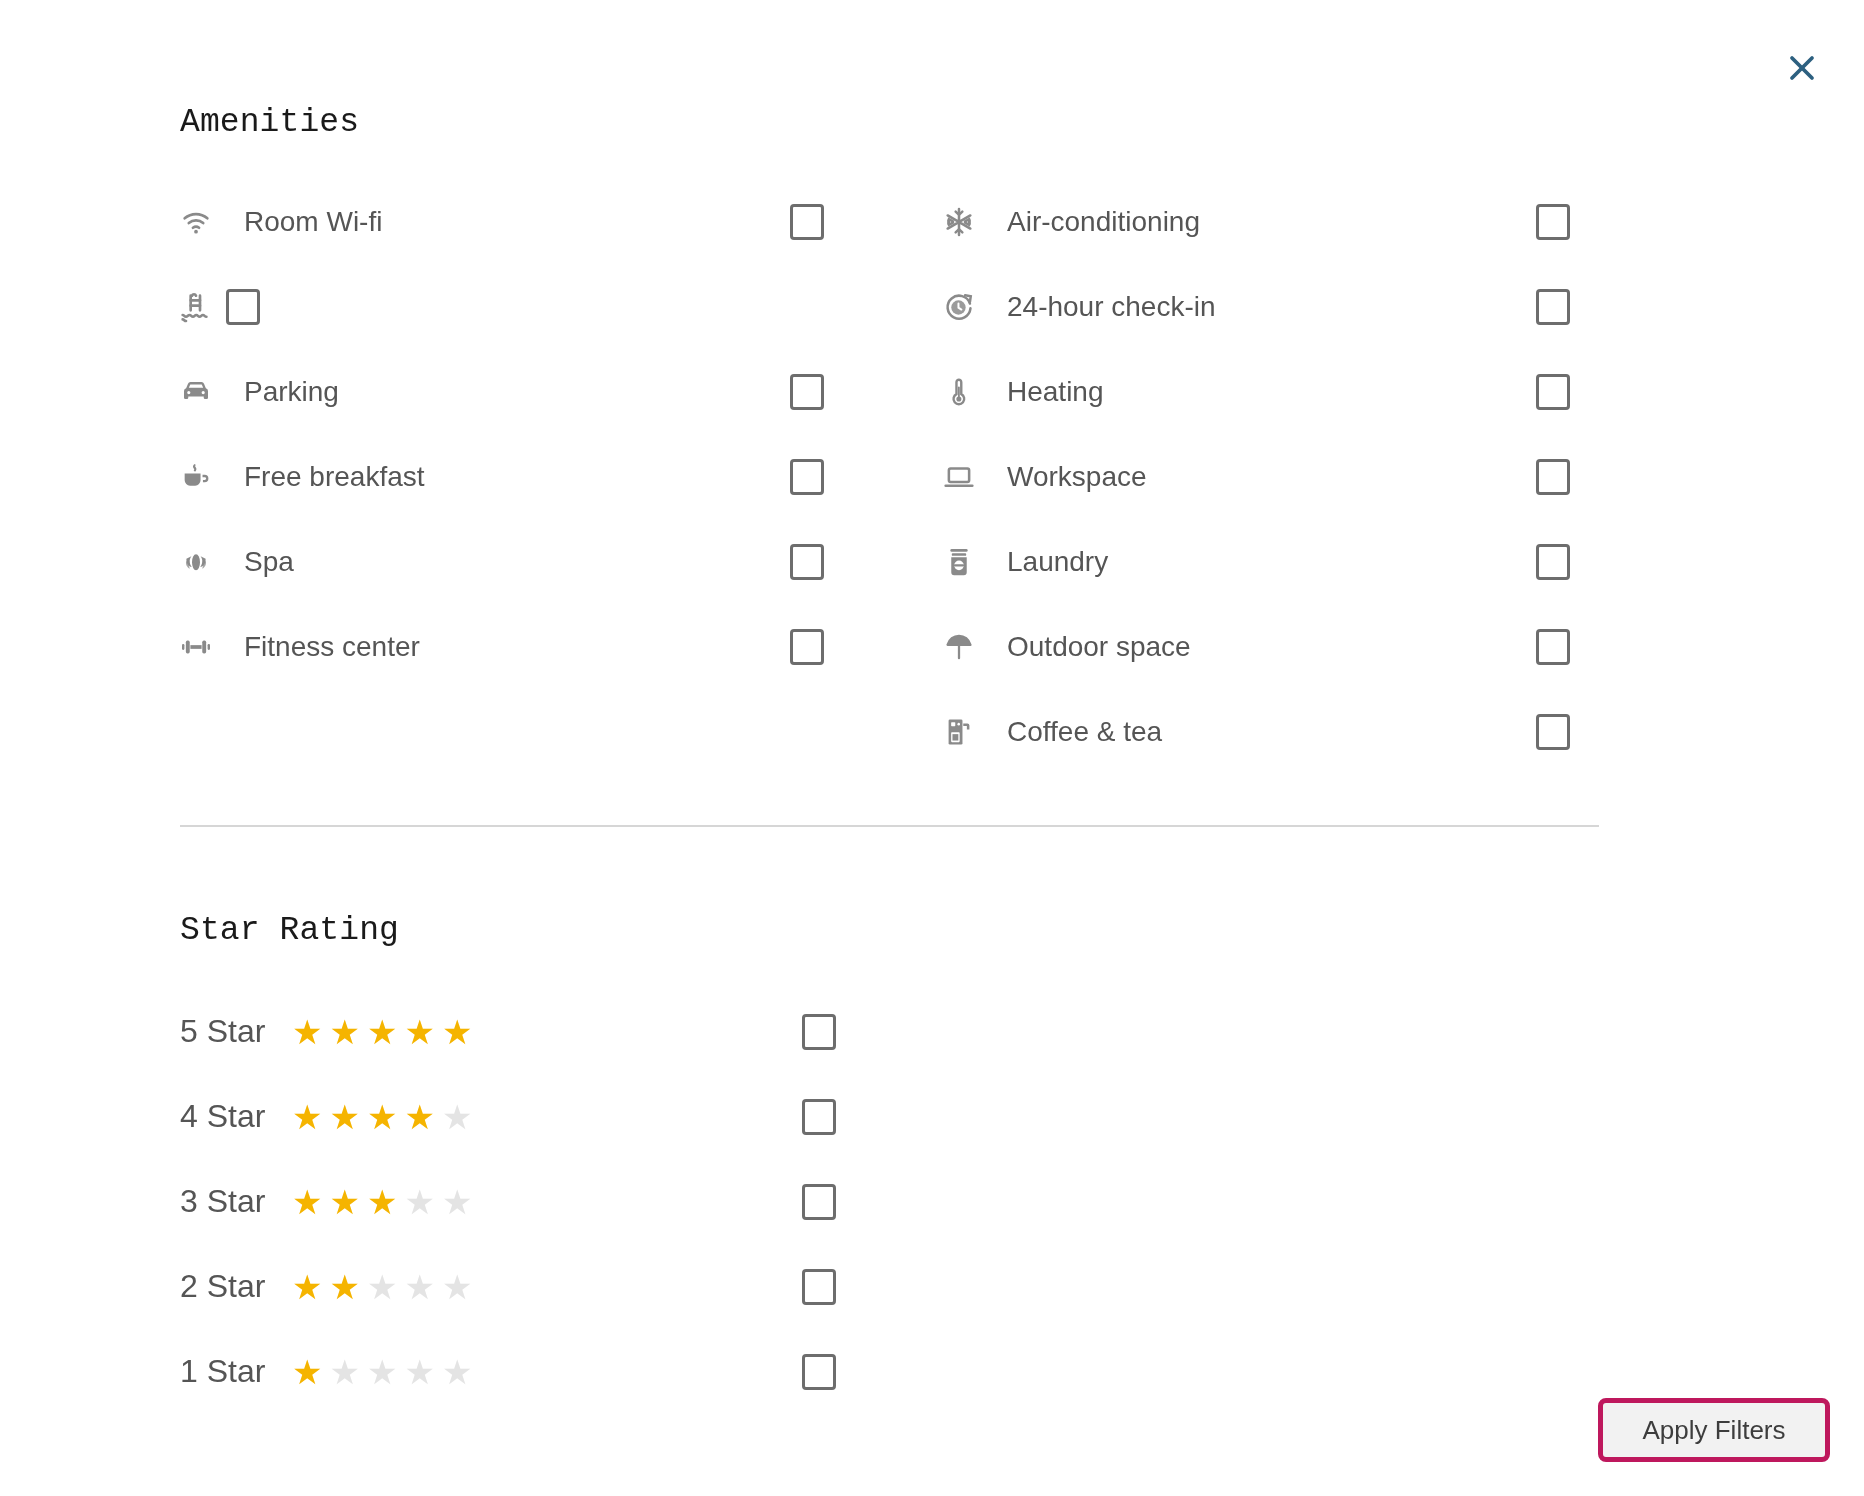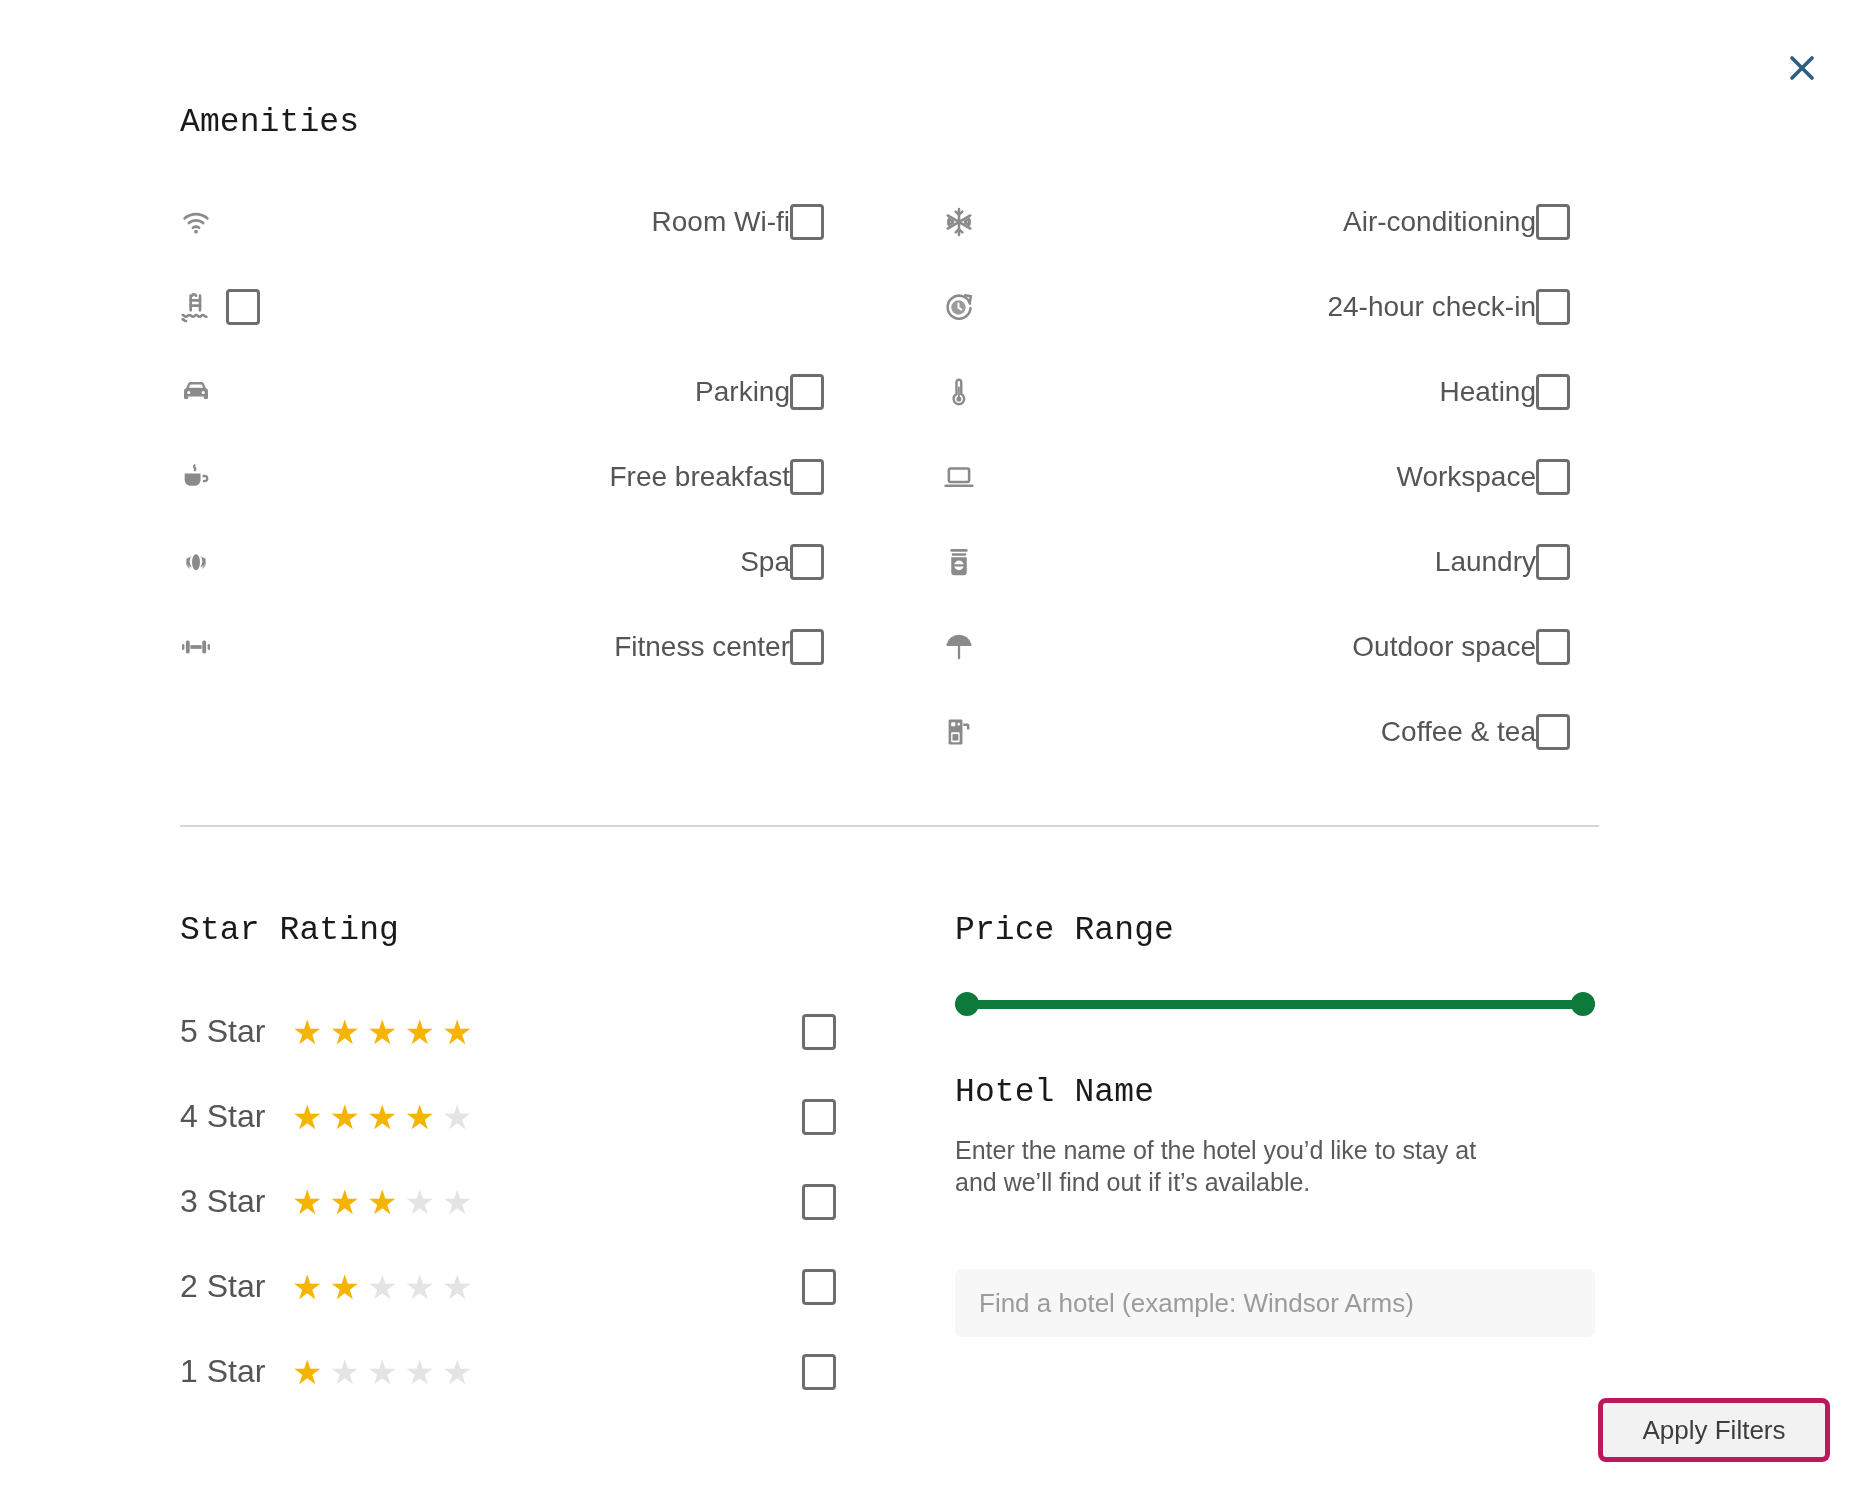--- a/index.html
+++ b/index.html
@@ -62,21 +62,20 @@
     grid-template-columns: 763px 1fr;
     margin-top: 38px;
   }
   .amen-col { display: flex; flex-direction: column; }
 
   .amen-row {
     display: flex;
     align-items: center;
     height: 85px;
     cursor: pointer;
-    text-align: right;
   }
   .amen-icon {
     width: 46px;
     flex: 0 0 46px;
     display: flex;
     align-items: center;
     justify-content: flex-start;
     color: #8a8a8a;
   }
   .amen-icon svg { display: block; }
@@ -452,30 +451,16 @@
               <span class="star off">★</span>
               <span class="star off">★</span>
               <span class="star off">★</span>
               <span class="star off">★</span>
             </span>
             <button class="cbx"></button>
           </div>
         </div>
     </div>
 
-    <div class="price-block">
-      <h2 class="section-title">Price Range</h2>
-
-      <div class="slider">
-        <div class="slider-track"></div>
-        <div class="slider-handle low"></div>
-        <div class="slider-handle high"></div>
-      </div>
-
-      <h2 class="section-title hotel-title">Hotel Name</h2>
-      <p class="hotel-desc">Enter the name of the hotel you’d like to stay at and we’ll find out if it’s available.</p>
-
-      <input class="hotel-input" type="text" placeholder="Find a hotel (example: Windsor Arms)" style="">
-    </div>
   </div>
 
   <button class="apply-btn">Apply Filters</button>
 </div>
 
 </body></html>

